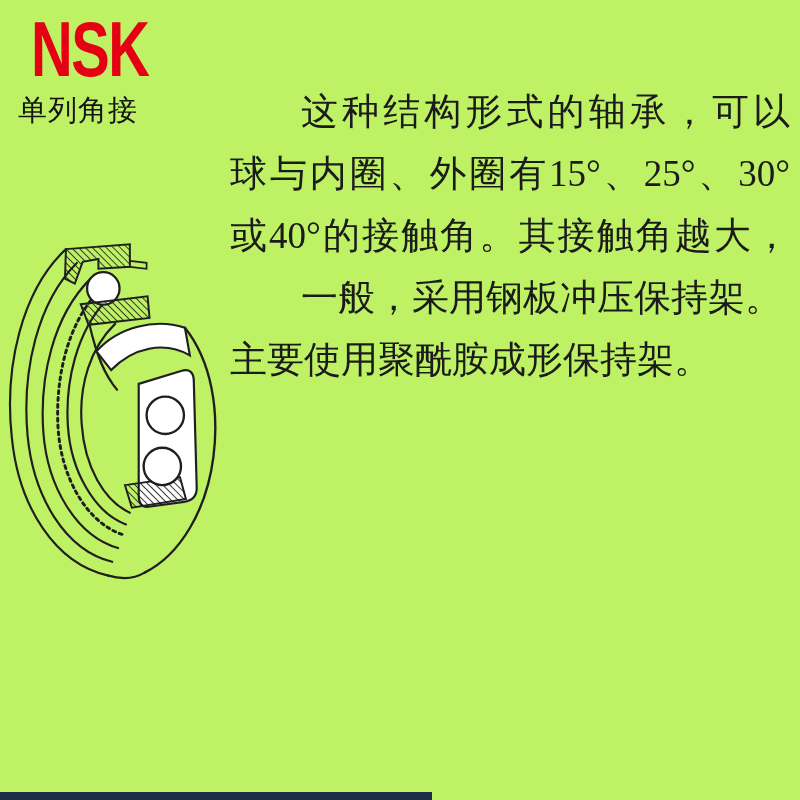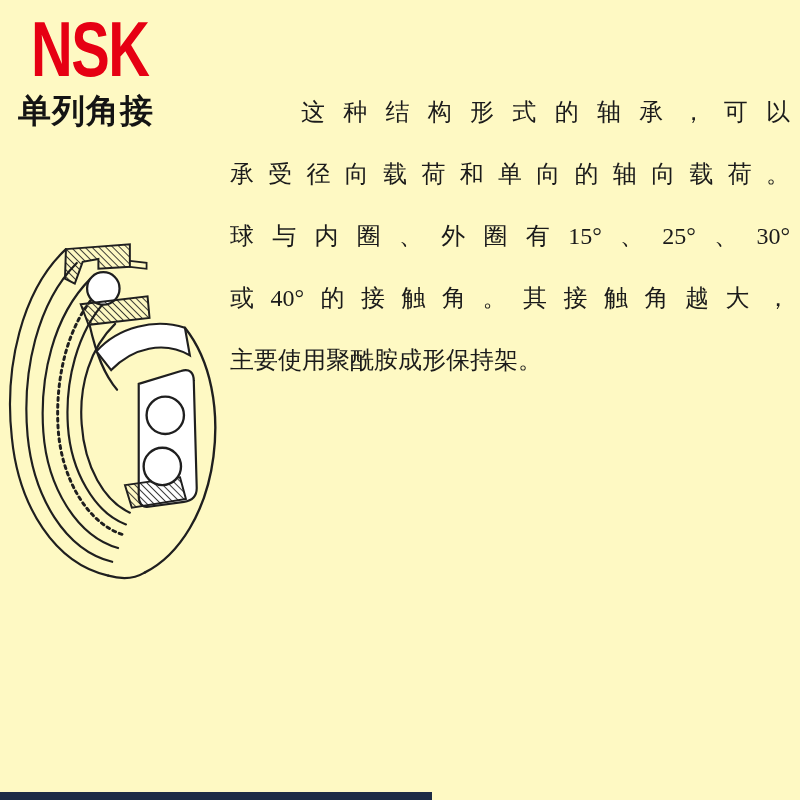--- a/index.html
+++ b/index.html
@@ -1,38 +1,38 @@
 <!DOCTYPE html>
 <html><head>
 <meta charset="utf-8">
 <style>
   html,body { margin:0; padding:0; }
   .page {
-    position:relative; width:800px; height:800px; background:#fef9c3;
+    position:relative; width:800px; height:800px; background:#bef264;
     overflow:hidden; font-family:"Liberation Serif","DejaVu Serif",serif;
   }
   .logo {
     position:absolute; left:31px; top:10px;
     font-family:"Liberation Sans","DejaVu Sans",sans-serif;
     font-weight:800; font-size:78px; line-height:1;
     letter-spacing:-2px;
     transform:scaleX(0.74); transform-origin:left top;
     white-space:nowrap;
   }
   .product-title {
     position:absolute; left:18px; top:88px;
     font-family:"Liberation Sans","DejaVu Sans",sans-serif;
-    font-weight:700; font-size:33px; line-height:45px; color:#141414;
+    font-weight:400; font-size:29px; line-height:45px; color:#141414;
     letter-spacing:1px;
   }
   .figure-wrap { position:absolute; left:4px; top:228px; width:236px; height:352px; }
   .figure-wrap svg { display:block; width:100%; height:100%; }
   .body-text {
     position:absolute; left:230px; top:81px; width:560px;
-    font-size:24px; line-height:62px; color:#1b1b1b;
+    font-size:37px; line-height:62px; color:#1b1b1b;
   }
   .line { display:block; height:62px; }
   .line.stretch { text-align:justify; text-align-last:justify; }
   .line.indent { text-indent:71px; }
   .footer-bar {
     position:absolute; left:0; bottom:0; width:432px; height:8px;
   }
 </style>
 </head>
 <body>
@@ -83,21 +83,21 @@
         <path d="M 123 260 L 179 252 L 185 274 L 130 283 Z" fill="url(#hatch)" stroke-width="2"></path>
 
         <circle cx="164" cy="189" r="19" fill="#ffffff" stroke-width="2.4"></circle>
         <circle cx="161" cy="241" r="19" fill="#ffffff" stroke-width="2.4"></circle>
       </g>
     </svg>
   </div>
 
   <div class="body-text">
     <div class="line indent stretch">这种结构形式的轴承，可以</div>
-    <div class="line stretch">承受径向载荷和单向的轴向载荷。</div>
     <div class="line stretch">球与内圈、外圈有15°、25°、30°</div>
     <div class="line stretch">或40°的接触角。其接触角越大，</div>
+    <div class="line indent">一般，采用钢板冲压保持架。</div>
     <div class="line">主要使用聚酰胺成形保持架。</div>
   </div>
 
   <div class="footer-bar" style="background: rgb(29, 43, 69);"></div>
 
 </div>
 
 </body></html>

